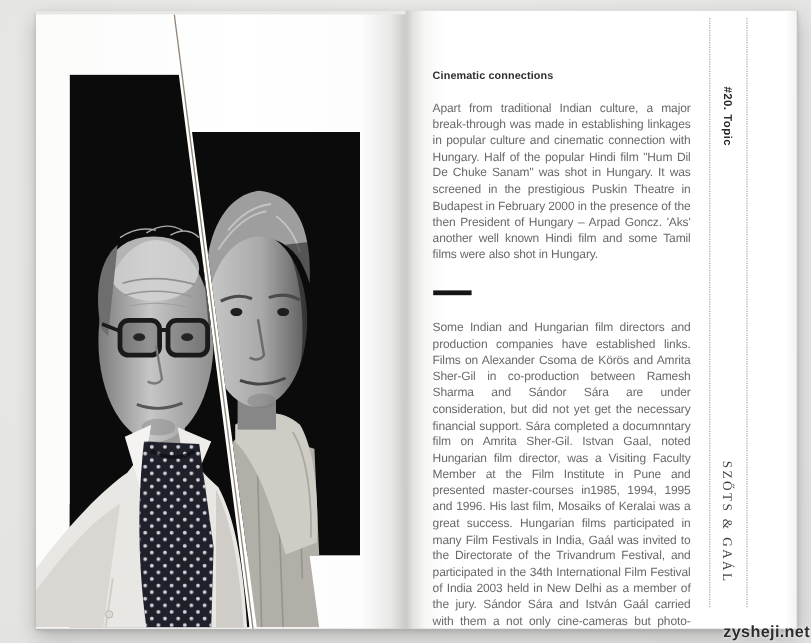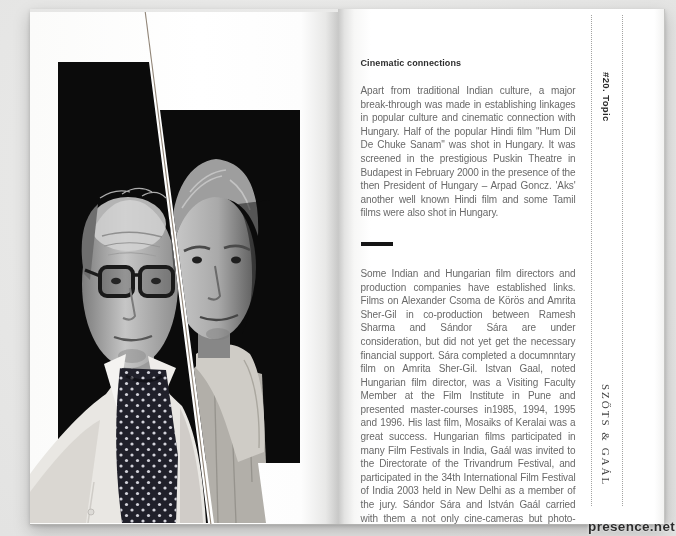--- a/index.html
+++ b/index.html
@@ -181,13 +181,13 @@
 
     <div class="dotted dotted-1"></div>
     <div class="dotted dotted-2"></div>
 
     <div class="vert vert-top">#20. Topic</div>
     <div class="vert vert-bottom">SZŐTS &amp; GAÁL</div>
   </div>
 
 </div>
 
-<div class="watermark">presence.net</div>
+<div class="watermark">zysheji.net</div>
 
 </body></html>

